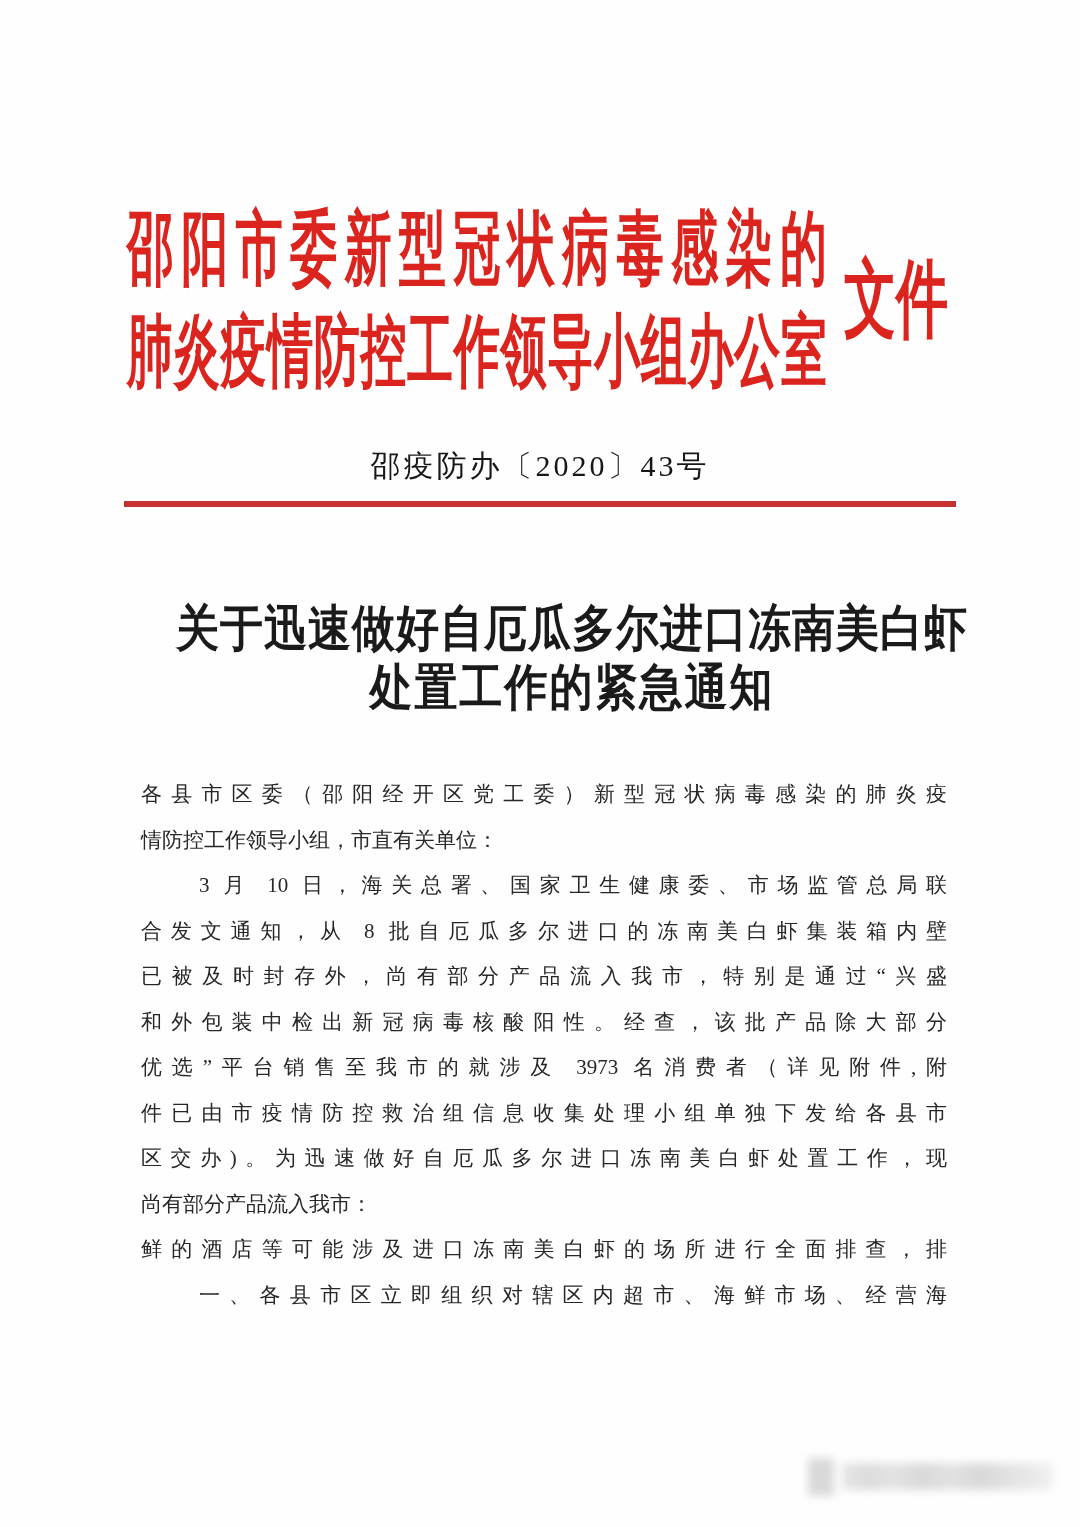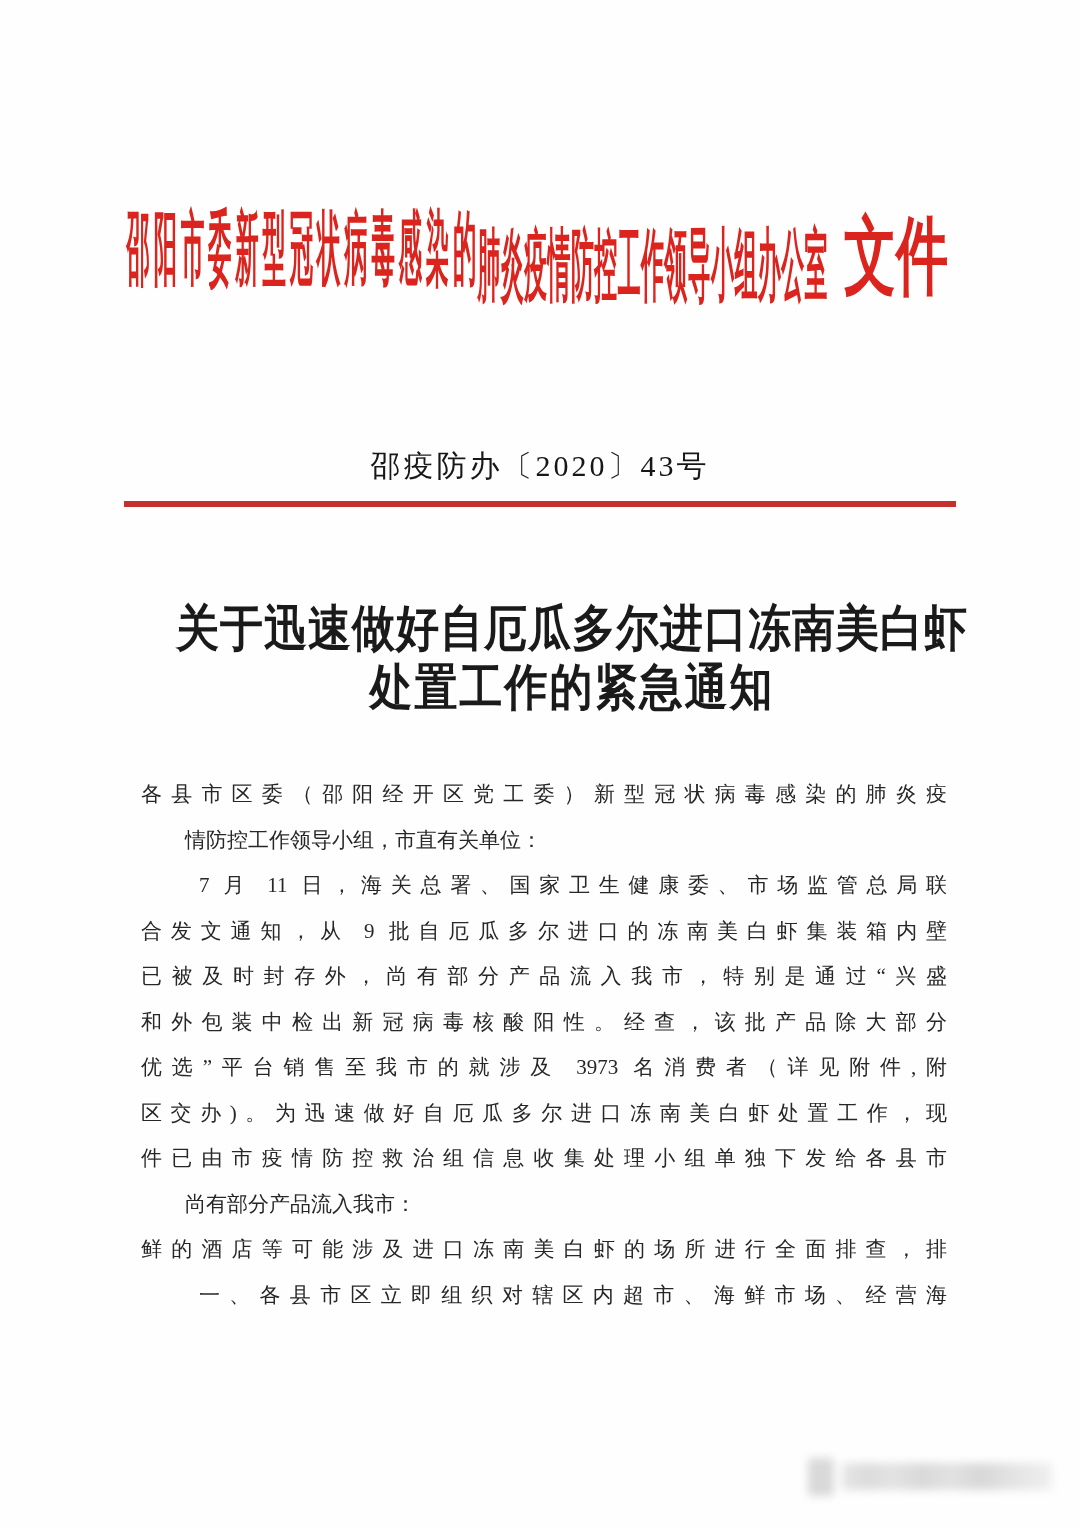--- a/index.html
+++ b/index.html
@@ -21,20 +21,21 @@
     position: absolute;
     top: 204px;
     left: 126px;
     display: flex;
     align-items: center;
     gap: 14px;
   }
   .header-org {
     width: 702px;
     display: flex;
+    flex-direction: column;
   }
   .header-org svg.line2 { margin-top: 16px; }
   .org-svg-text {
     fill: #dc241e;
     font-family: "Liberation Serif", "DejaVu Serif", serif;
     font-weight: bold;
   }
 
   
   .doc-number {
@@ -88,21 +89,20 @@
   .body-line {
     height: 45.5px;
     line-height: 45.5px;
     white-space: nowrap;
     text-align: justify;
     text-align-last: justify;
     text-justify: inter-character;
   }
   .body-line.end {
     text-align-last: left;
-    margin-left: 44px;
   }
   .body-line.indent {
     padding-left: 58px;
     width: 748px;
   }
 
   
   .watermark {
     position: absolute;
     top: 1450px;
@@ -149,27 +149,27 @@
   <div class="doc-title">
     <div class="doc-title-inner">
       <div class="title-line1">关于迅速做好自厄瓜多尔进口冻南美白虾</div>
       <div class="title-line2">处置工作的紧急通知</div>
     </div>
   </div>
 
   <div class="body-text">
     <div class="body-line">各县市区委（邵阳经开区党工委）新型冠状病毒感染的肺炎疫</div>
     <div class="body-line end">情防控工作领导小组，市直有关单位：</div>
-    <div class="body-line indent">7 月 11 日，海关总署、国家卫生健康委、市场监管总局联</div>
-    <div class="body-line">合发文通知，从 9 批自厄瓜多尔进口的冻南美白虾集装箱内壁</div>
+    <div class="body-line indent">3 月 10 日，海关总署、国家卫生健康委、市场监管总局联</div>
+    <div class="body-line">合发文通知，从 8 批自厄瓜多尔进口的冻南美白虾集装箱内壁</div>
     <div class="body-line">已被及时封存外，尚有部分产品流入我市，特别是通过“兴盛</div>
     <div class="body-line">和外包装中检出新冠病毒核酸阳性。经查，该批产品除大部分</div>
     <div class="body-line">优选”平台销售至我市的就涉及 3973 名消费者（详见附件,附</div>
+    <div class="body-line">件已由市疫情防控救治组信息收集处理小组单独下发给各县市</div>
     <div class="body-line">区交办)。为迅速做好自厄瓜多尔进口冻南美白虾处置工作，现</div>
-    <div class="body-line">件已由市疫情防控救治组信息收集处理小组单独下发给各县市</div>
     <div class="body-line end">尚有部分产品流入我市：</div>
     <div class="body-line">鲜的酒店等可能涉及进口冻南美白虾的场所进行全面排查，排</div>
     <div class="body-line indent">一、各县市区立即组织对辖区内超市、海鲜市场、经营海</div>
   </div>
 
   <div class="watermark">
     <div class="wm-a"></div>
     <div class="wm-b"></div>
   </div>
 

